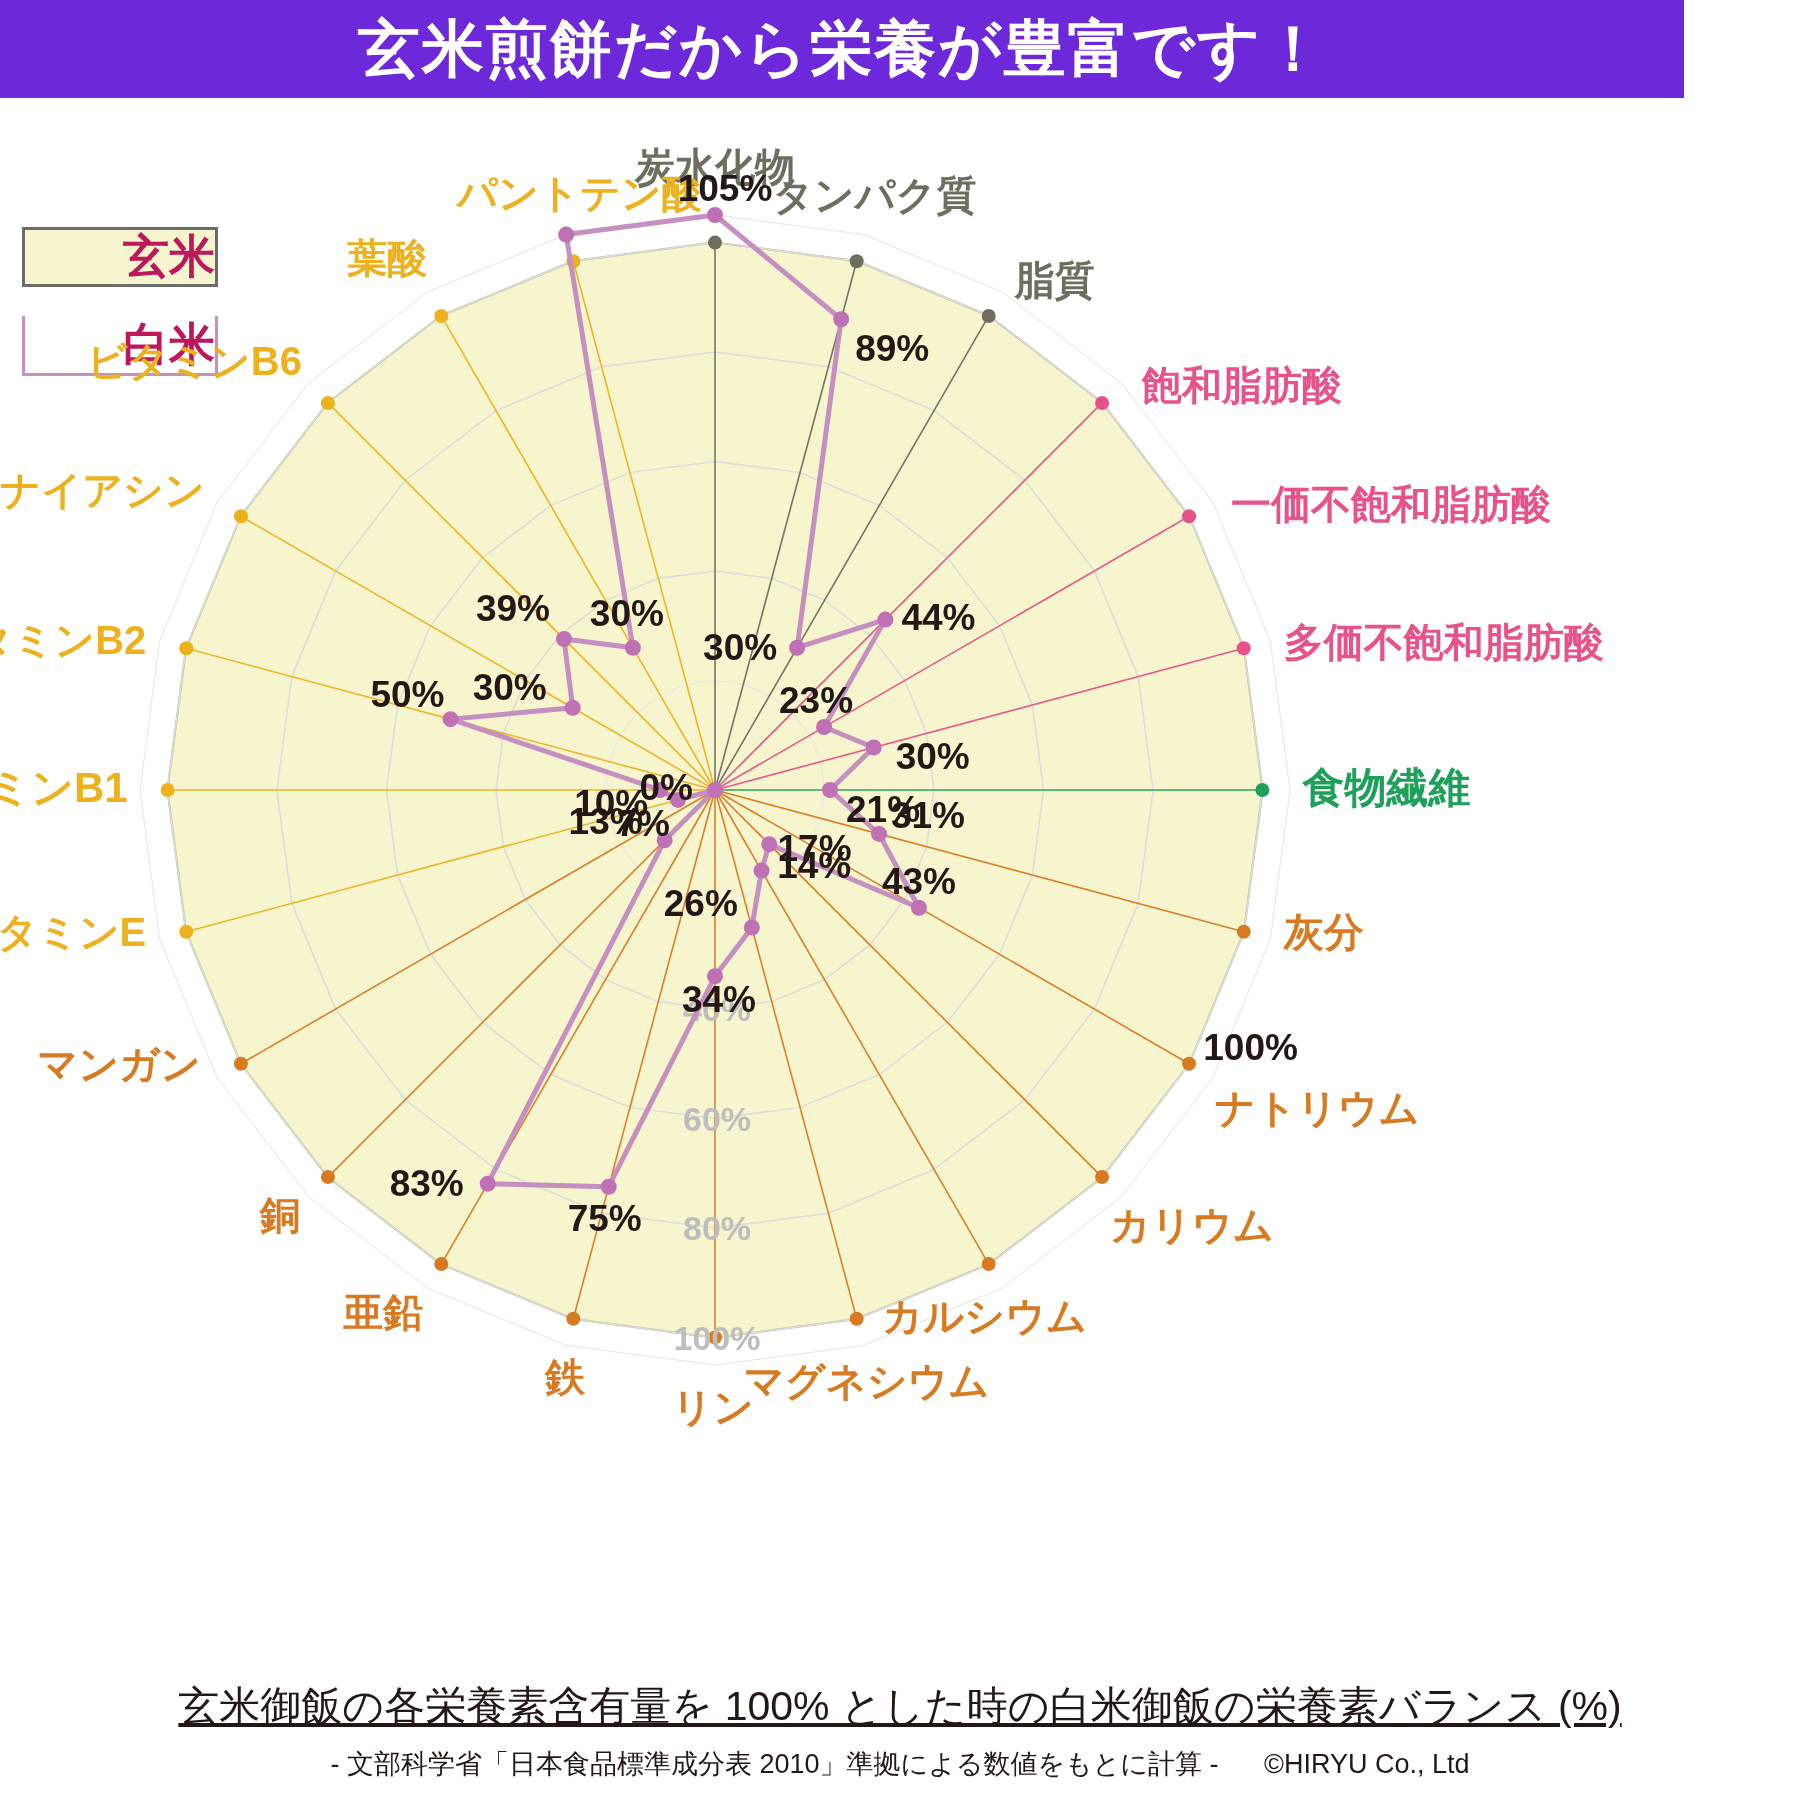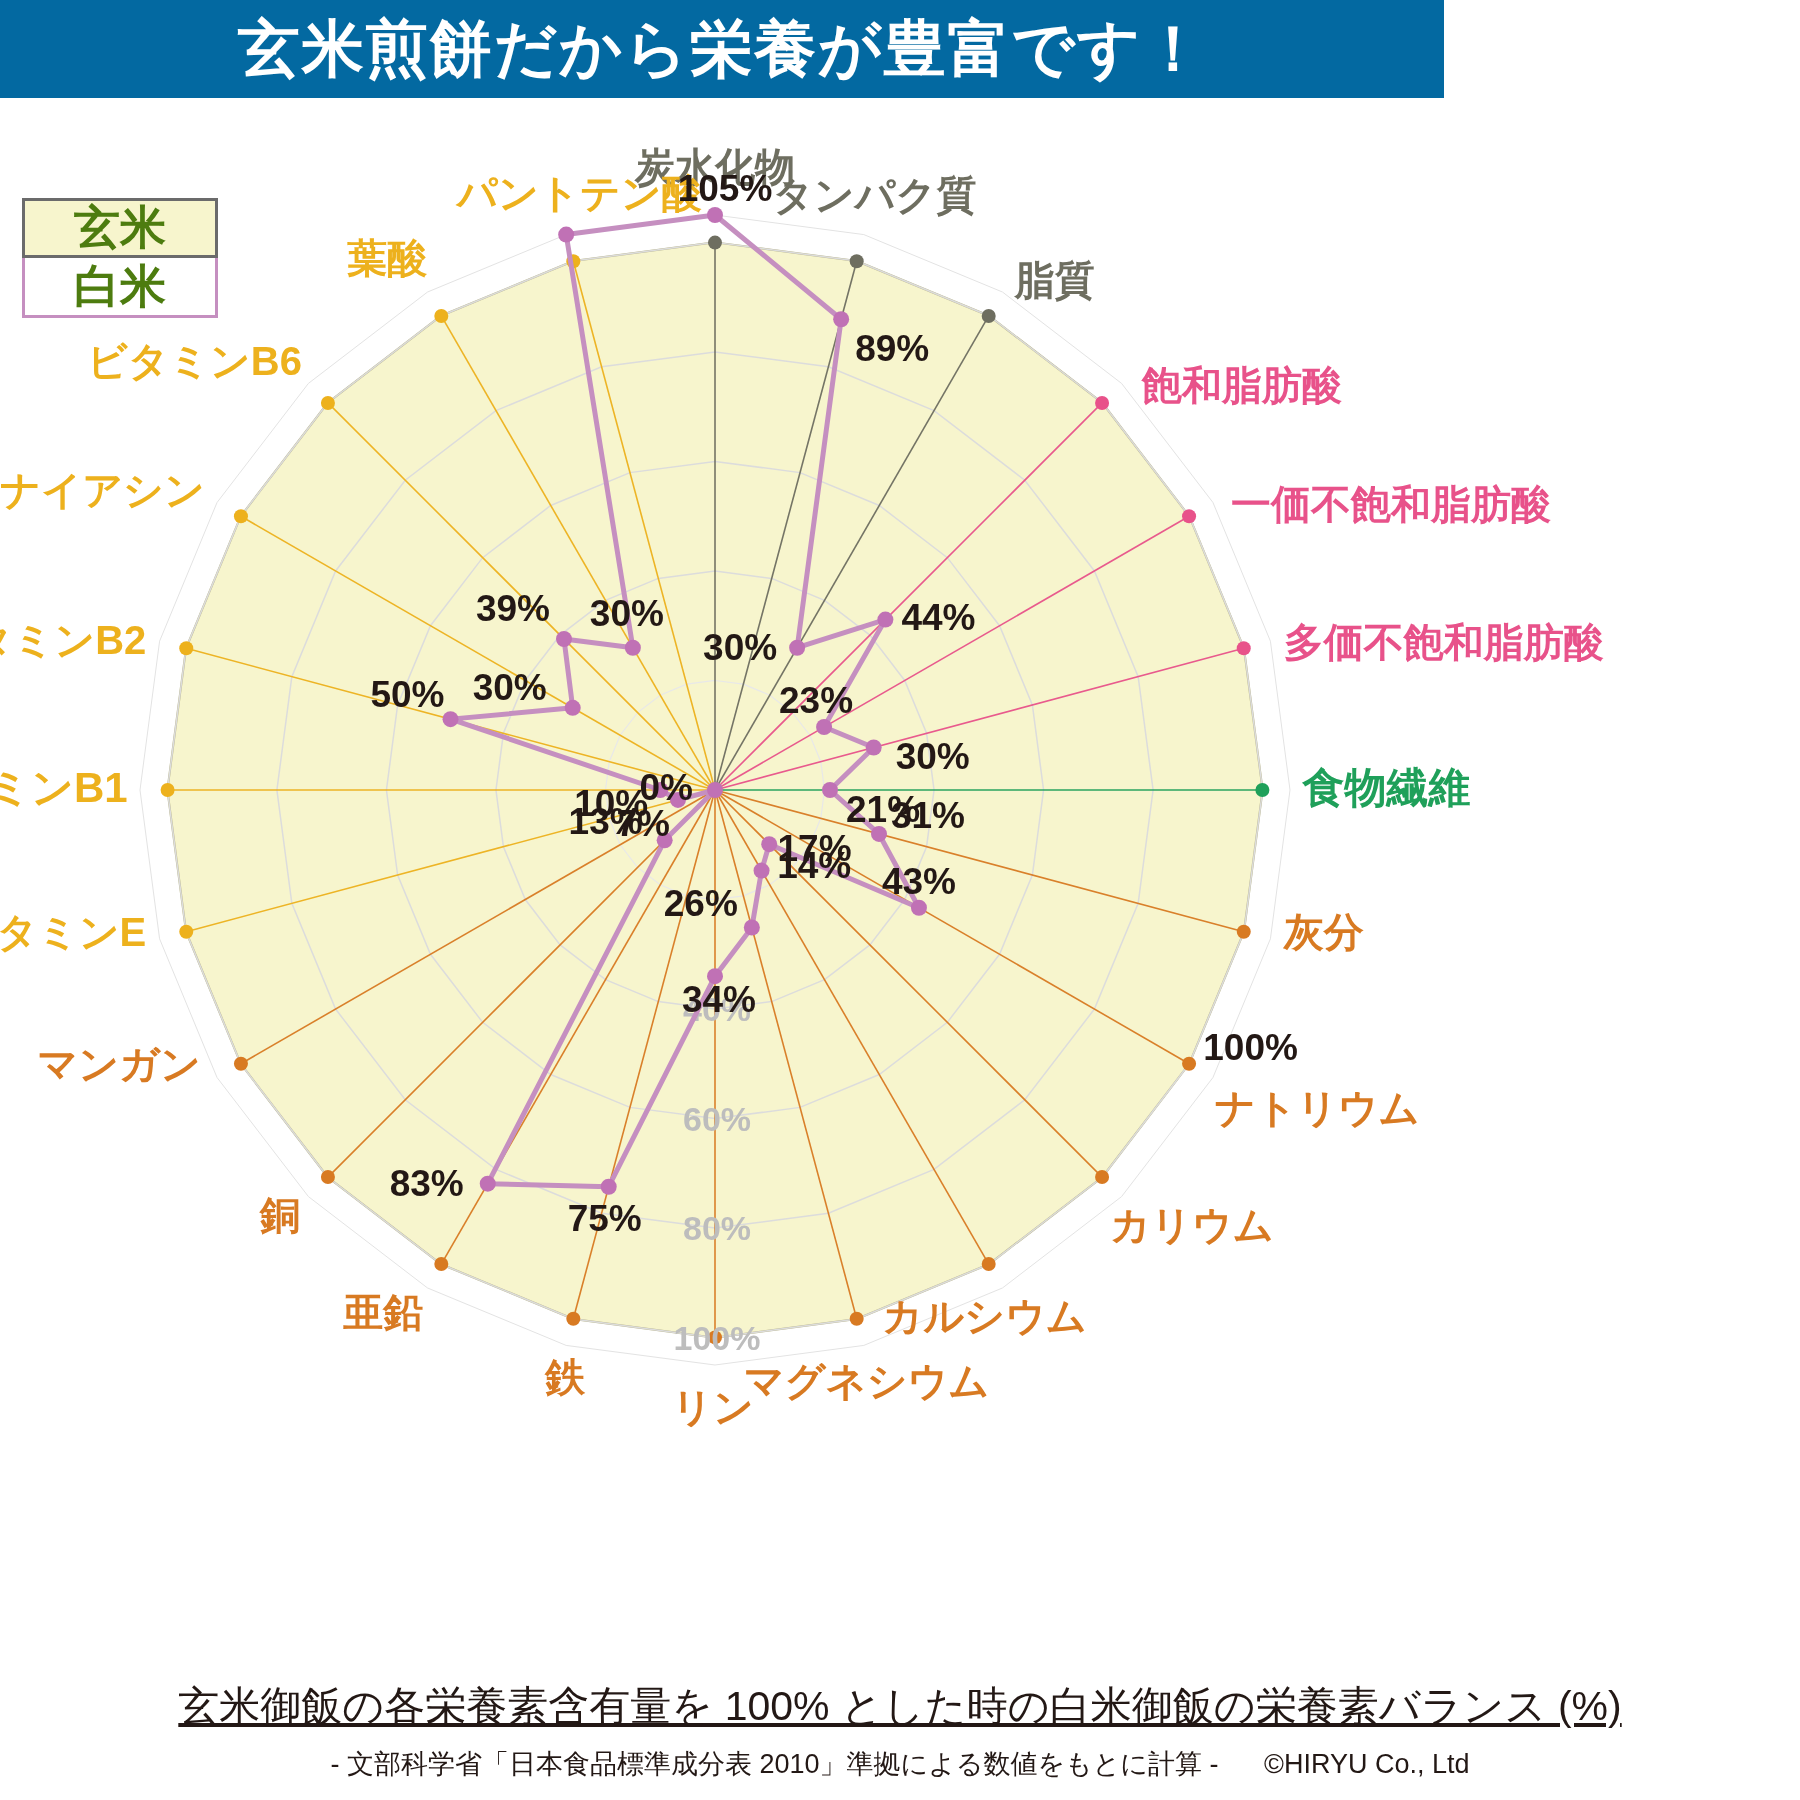--- a/index.html
+++ b/index.html
@@ -6,41 +6,41 @@
   html, body { margin: 0; padding: 0; }
   body {
     width: 1800px; height: 1800px;
     background: #ffffff;
     font-family: "Liberation Sans", "DejaVu Sans", sans-serif;
     overflow: hidden;
     position: relative;
   }
   
   #header {
-    position: absolute; left: 0; top: 0; width: 1444px; height: 98px;
-    background: #0369a1;
+    position: absolute; left: 0; top: 0; width: 1684px; height: 98px;
+    background: #6d28d9;
     display: flex; align-items: center; justify-content: center;
   }
   #header .title {
     color: #ffffff;
     font-size: 62px;
     font-weight: bold;
     letter-spacing: 2px;
     line-height: 1;
   }
   
   #legend {
     position: absolute; left: 22px; top: 198px;
     width: 196px;
   }
   .legend-row {
     height: 60px;
     border: 3px solid #7a7a7a;
-    display: flex; align-items: center; justify-content: center;
-    font-size: 46px; font-weight: bold; color: #4d7c0f;
+    display: flex; align-items: center; justify-content: flex-end;
+    font-size: 46px; font-weight: bold; color: #be185d; margin-top: 29px;
   }
   .legend-row.brown { background: #f7f5cd; border-color: #6b6b6b; }
   .legend-row.white { background: #ffffff; border-color: #c58fc0; border-top: none; }
   
   #chart-wrap {
     position: absolute; left: 0; top: 100px; width: 1800px; height: 1520px;
   }
   #chart-svg { position: absolute; left: 0; top: 0; }
   
   #footer {

